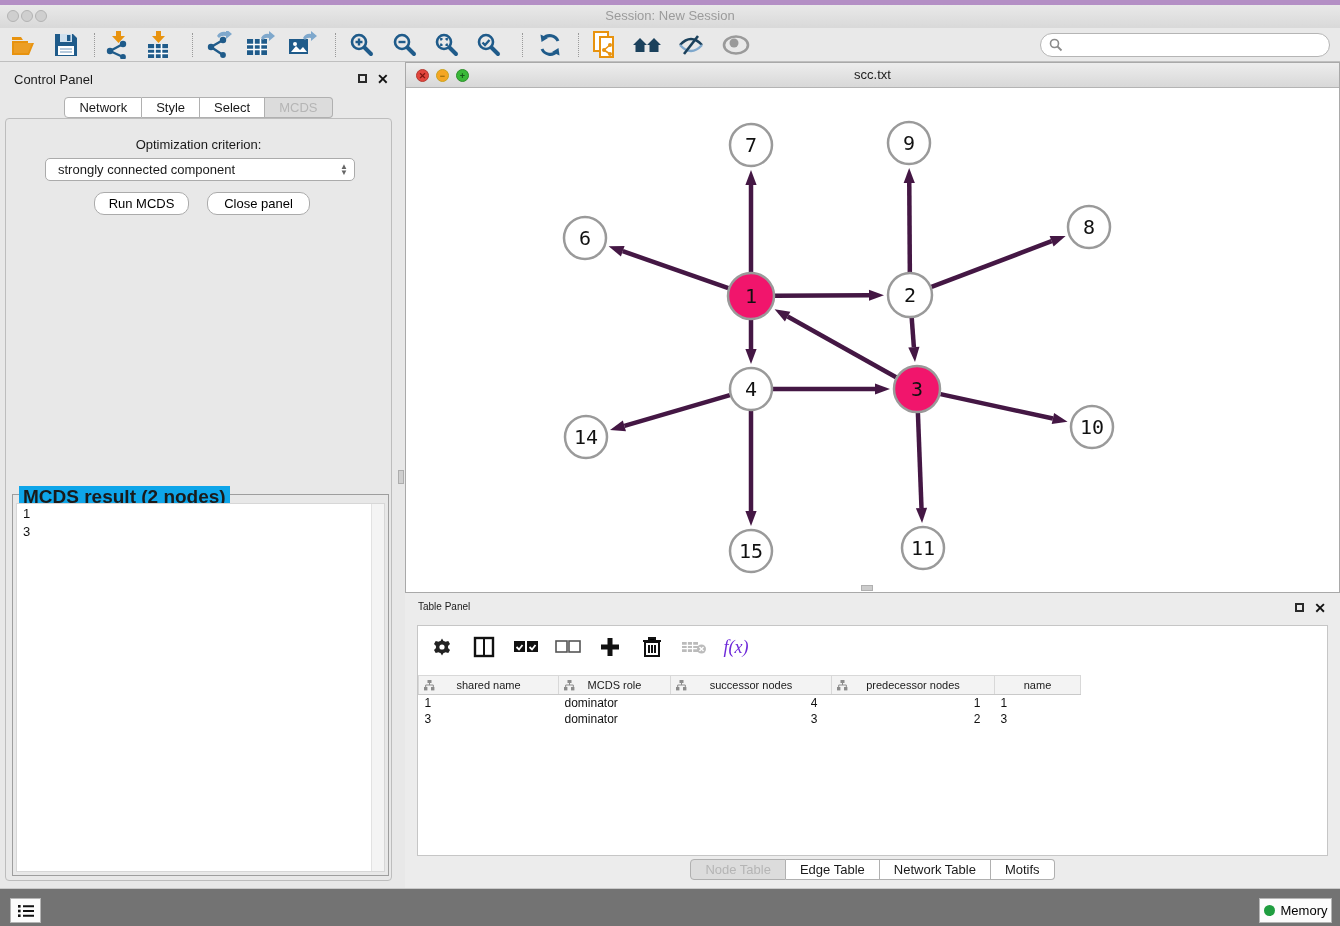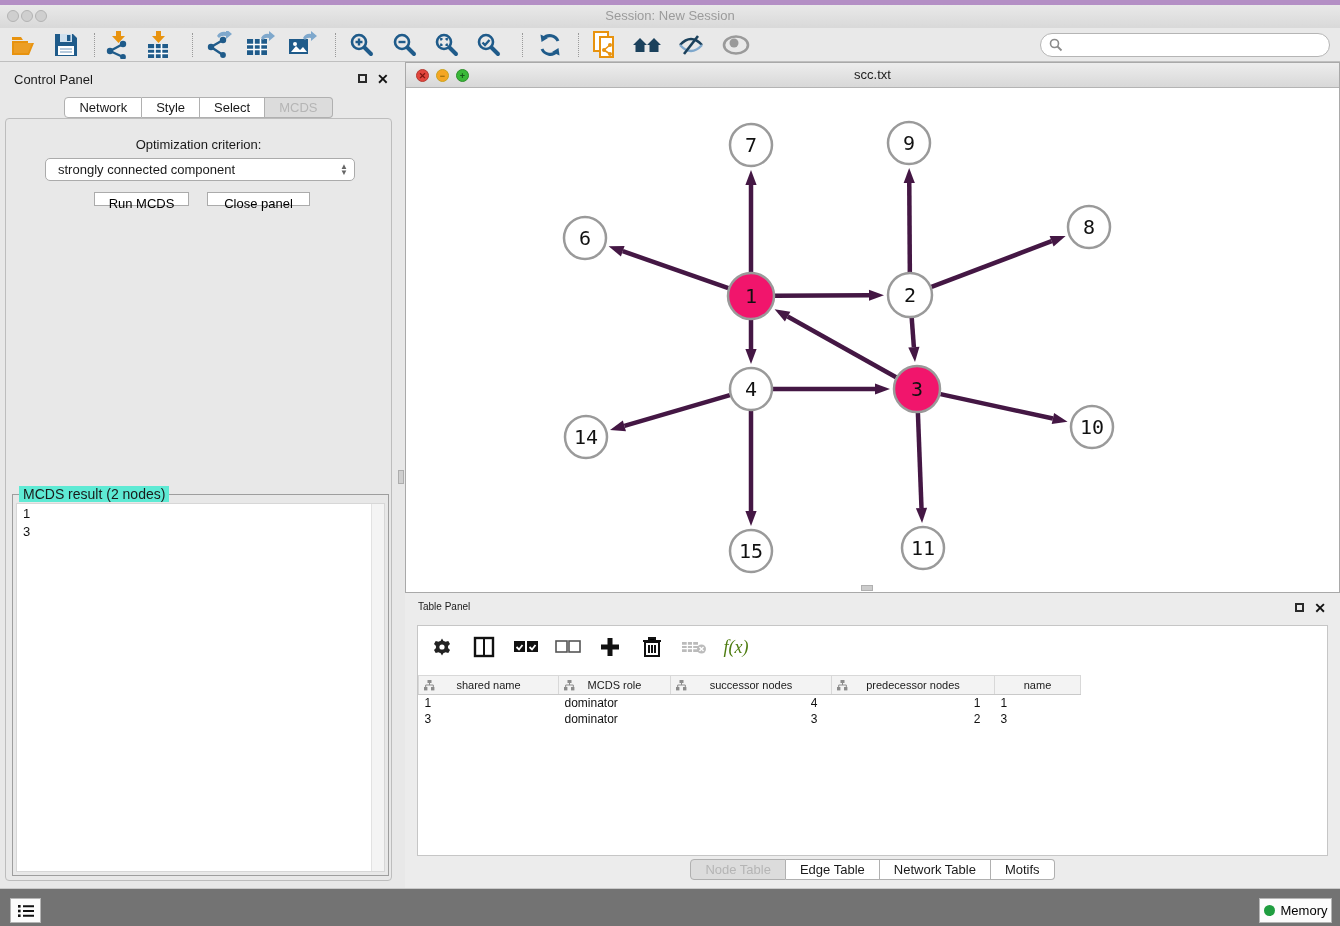--- a/index.html
+++ b/index.html
@@ -34,24 +34,24 @@
   .tab:first-child { border-left-width:1px; border-radius:4px 0 0 4px; }
   .tab:last-child { border-radius:0 4px 4px 0; }
   .tab.active { background:#dcdcdc; color:#b5b5b5; }
   .cp-box { left:5px; top:118px; width:387px; height:763px; border:1px solid #bdbdbd;
             border-radius:4px; background:#e8e8e8; }
   .opt-label { left:5px; top:137px; width:387px; text-align:center; font-size:13px; }
   .cp-select { left:45px; top:158px; width:310px; height:23px; background:#fff; border:1px solid #ababab;
                border-radius:5px; display:flex; align-items:center; padding:0 6px 0 12px; font-size:13px; }
   .cp-select .spacer { flex:1; }
   .stepper { display:flex; flex-direction:column; align-items:center; color:#666; font-size:8px; line-height:6px; }
-  .cp-btn { top:192px; height:14px; background:#fff; border:1px solid #ababab; border-radius:0;
+  .cp-btn { top:192px; height:23px; background:#fff; border:1px solid #ababab; border-radius:10px;
             font-size:13px; text-align:center; line-height:21px; }
   .result-group { left:12px; top:494px; width:377px; height:382px; border:1px solid #9e9e9e; position:absolute; }
-  .result-legend { position:absolute; left:6px; top:-9px; background:#5eead4; padding:0 4px; font-size:14px; }
+  .result-legend { position:absolute; left:6px; top:-9px; background:#0ea5e9; padding:0 4px; font-size:19px;font-weight:bold; }
   .result-area { position:absolute; left:3px; top:8px; right:3px; bottom:3px; background:#fff;
                  border:1px solid #d7d7d7; }
   .result-scroll { position:absolute; right:0; top:0; width:13px; height:100%;
                    background:#f4f4f4; border-left:1px solid #e2e2e2; }
   .result-line { padding:1px 0 0 6px; font-size:13px; line-height:17px; color:#111; }
 
   
   .v-split { left:397px; top:62px; width:8px; height:826px; background:#e8e8e8; }
   .v-handle { left:1px; top:408px; width:6px; height:14px; background:#cfcfcf; border:1px solid #adadad; }
 
@@ -412,21 +412,21 @@
           </svg>
       </span>
       <span class="tp-ic">
         <svg width="26" height="16" viewBox="0 0 26 16">
             <rect x="1" y="3" width="16" height="10" fill="#bbb"></rect>
             <path stroke="#fff" stroke-width="1.2" d="M1 6.3h16M1 9.6h16M6.3 3v10M11.6 3v10"></path>
             <circle cx="20.5" cy="10" r="4.5" fill="#bbb"></circle>
             <path stroke="#fff" stroke-width="1.4" d="M18.5 8l4 4M22.5 8l-4 4"></path>
           </svg>
       </span>
-      <span class="tp-ic" style="font-family:'Liberation Serif',serif; font-style:italic; font-size:18px; color:#4d7c0f;">f(x)</span>
+      <span class="tp-ic" style="font-family:'Liberation Serif',serif; font-style:italic; font-size:18px; color:#6d28d9;">f(x)</span>
     </div>
 
     <table class="tp-table">
       <colgroup>
           <col style="width:140px">
           <col style="width:112px">
           <col style="width:161px">
           <col style="width:163px">
           <col style="width:86px">
         </colgroup>

